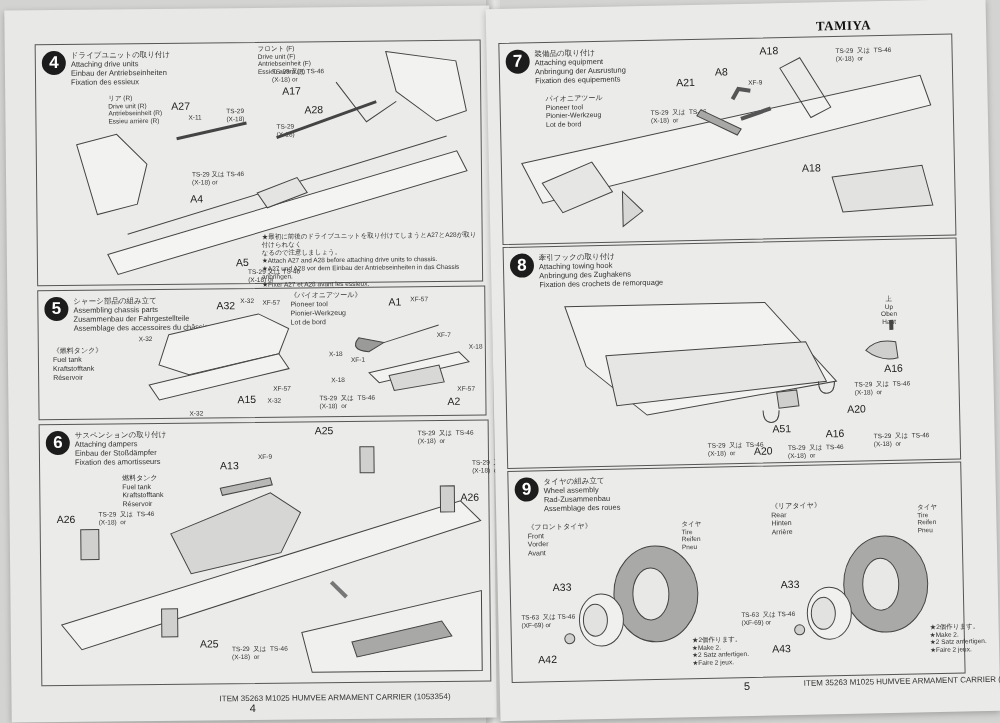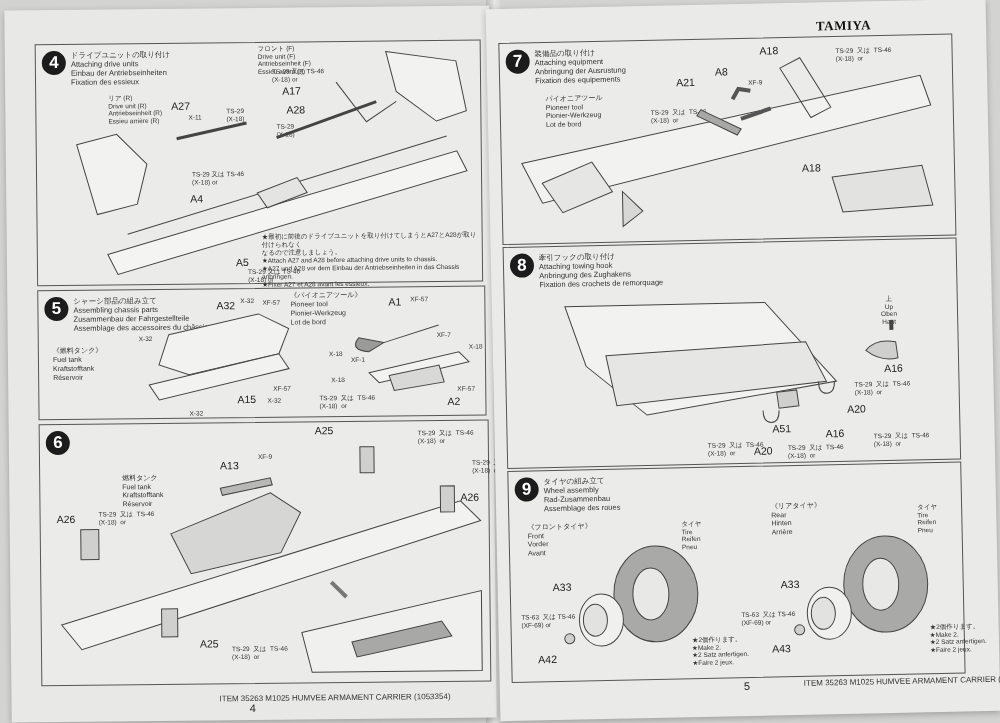--- a/index.html
+++ b/index.html
@@ -41,21 +41,21 @@
     </div>
     <div class="sm" style="left:72px;top:50px;">リア (R)
 Drive unit (R)
 Antriebseinheit (R)
 Essieu arrière (R)</div>
     <div class="sm" style="left:222px;top:2px;">フロント (F)
 Drive unit (F)
 Antriebseinheit (F)
 Essieu avant (F)</div>
     <div class="lbl" style="left:135px;top:56px;">A27</div>
-    <div class="lbl" style="left:250px;top:61px;">A28</div>
+    <div class="lbl" style="left:268px;top:61px;">A28</div>
     <div class="lbl" style="left:246px;top:42px;">A17</div>
     <div class="lbl" style="left:153px;top:115px;margin-top:34px;">A4</div>
     <div class="lbl" style="left:198px;top:213px;">A5</div>
     <div class="sm" style="left:152px;top:70px;">X-11</div>
     <div class="sm" style="left:190px;top:64px;">TS-29
 (X-18)</div>
     <div class="sm" style="left:240px;top:80px;">TS-29
 (X-18)</div>
     <div class="paint" style="left:155px;top:127px;">TS-29 又は TS-46
 (X-18) or</div>
@@ -129,20 +129,26 @@
         <path d="M345 55 L400 38" fill="none"></path>
         <path d="M330 85 L420 65 L430 75 L340 95 Z"></path>
         <path d="M350 88 L400 78 L405 95 L355 103 Z" fill="#d8d8d6"></path>
       </g>
     </svg>
   </div>
 
   <div class="panel" style="left:30px;top:414px;width:448px;height:260px;">
     <div class="step">
       <div class="num">6</div>
+      <div class="titles">
+        <div class="jp">サスペンションの取り付け</div>
+        <div>Attaching dampers</div>
+        <div>Einbau der Stoßdämpfer</div>
+        <div>Fixation des amortisseurs</div>
+      </div>
     </div>
     <div class="sm" style="left:82px;top:50px;font-size:7px;line-height:8.5px;">燃料タンク
 Fuel tank
 Kraftstofftank
 Réservoir</div>
     <div class="lbl" style="left:180px;top:36px;">A13</div>
     <div class="lbl" style="left:275px;top:2px;">A25</div>
     <div class="lbl" style="left:16px;top:88px;">A26</div>
     <div class="lbl" style="left:420px;top:70px;">A26</div>
     <div class="lbl" style="left:158px;top:214px;">A25</div>

